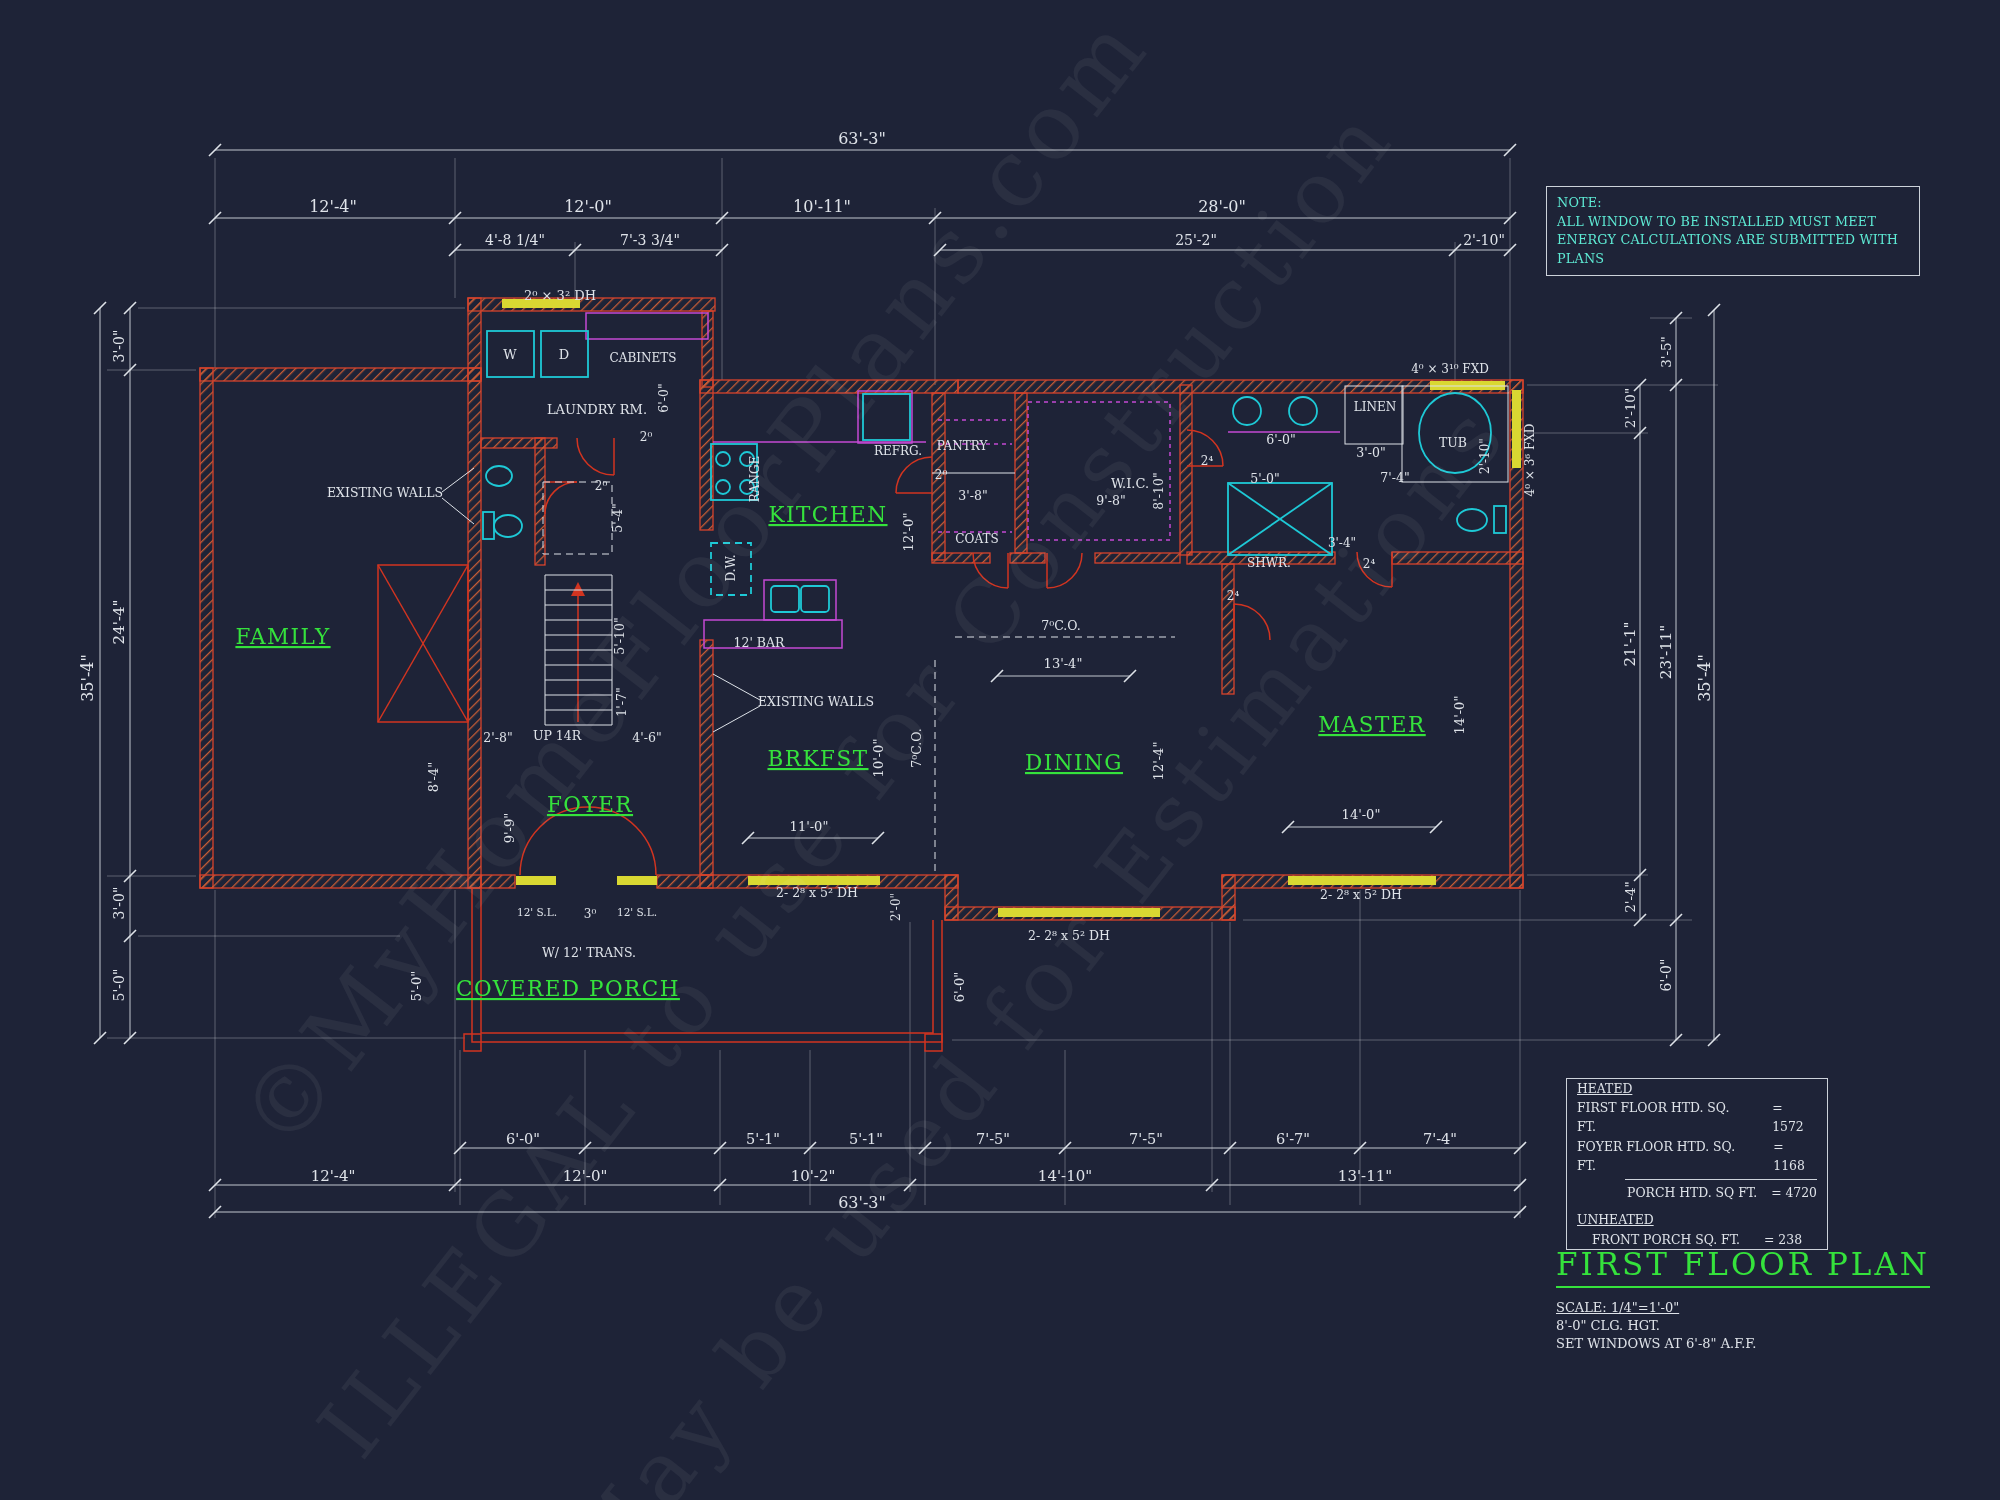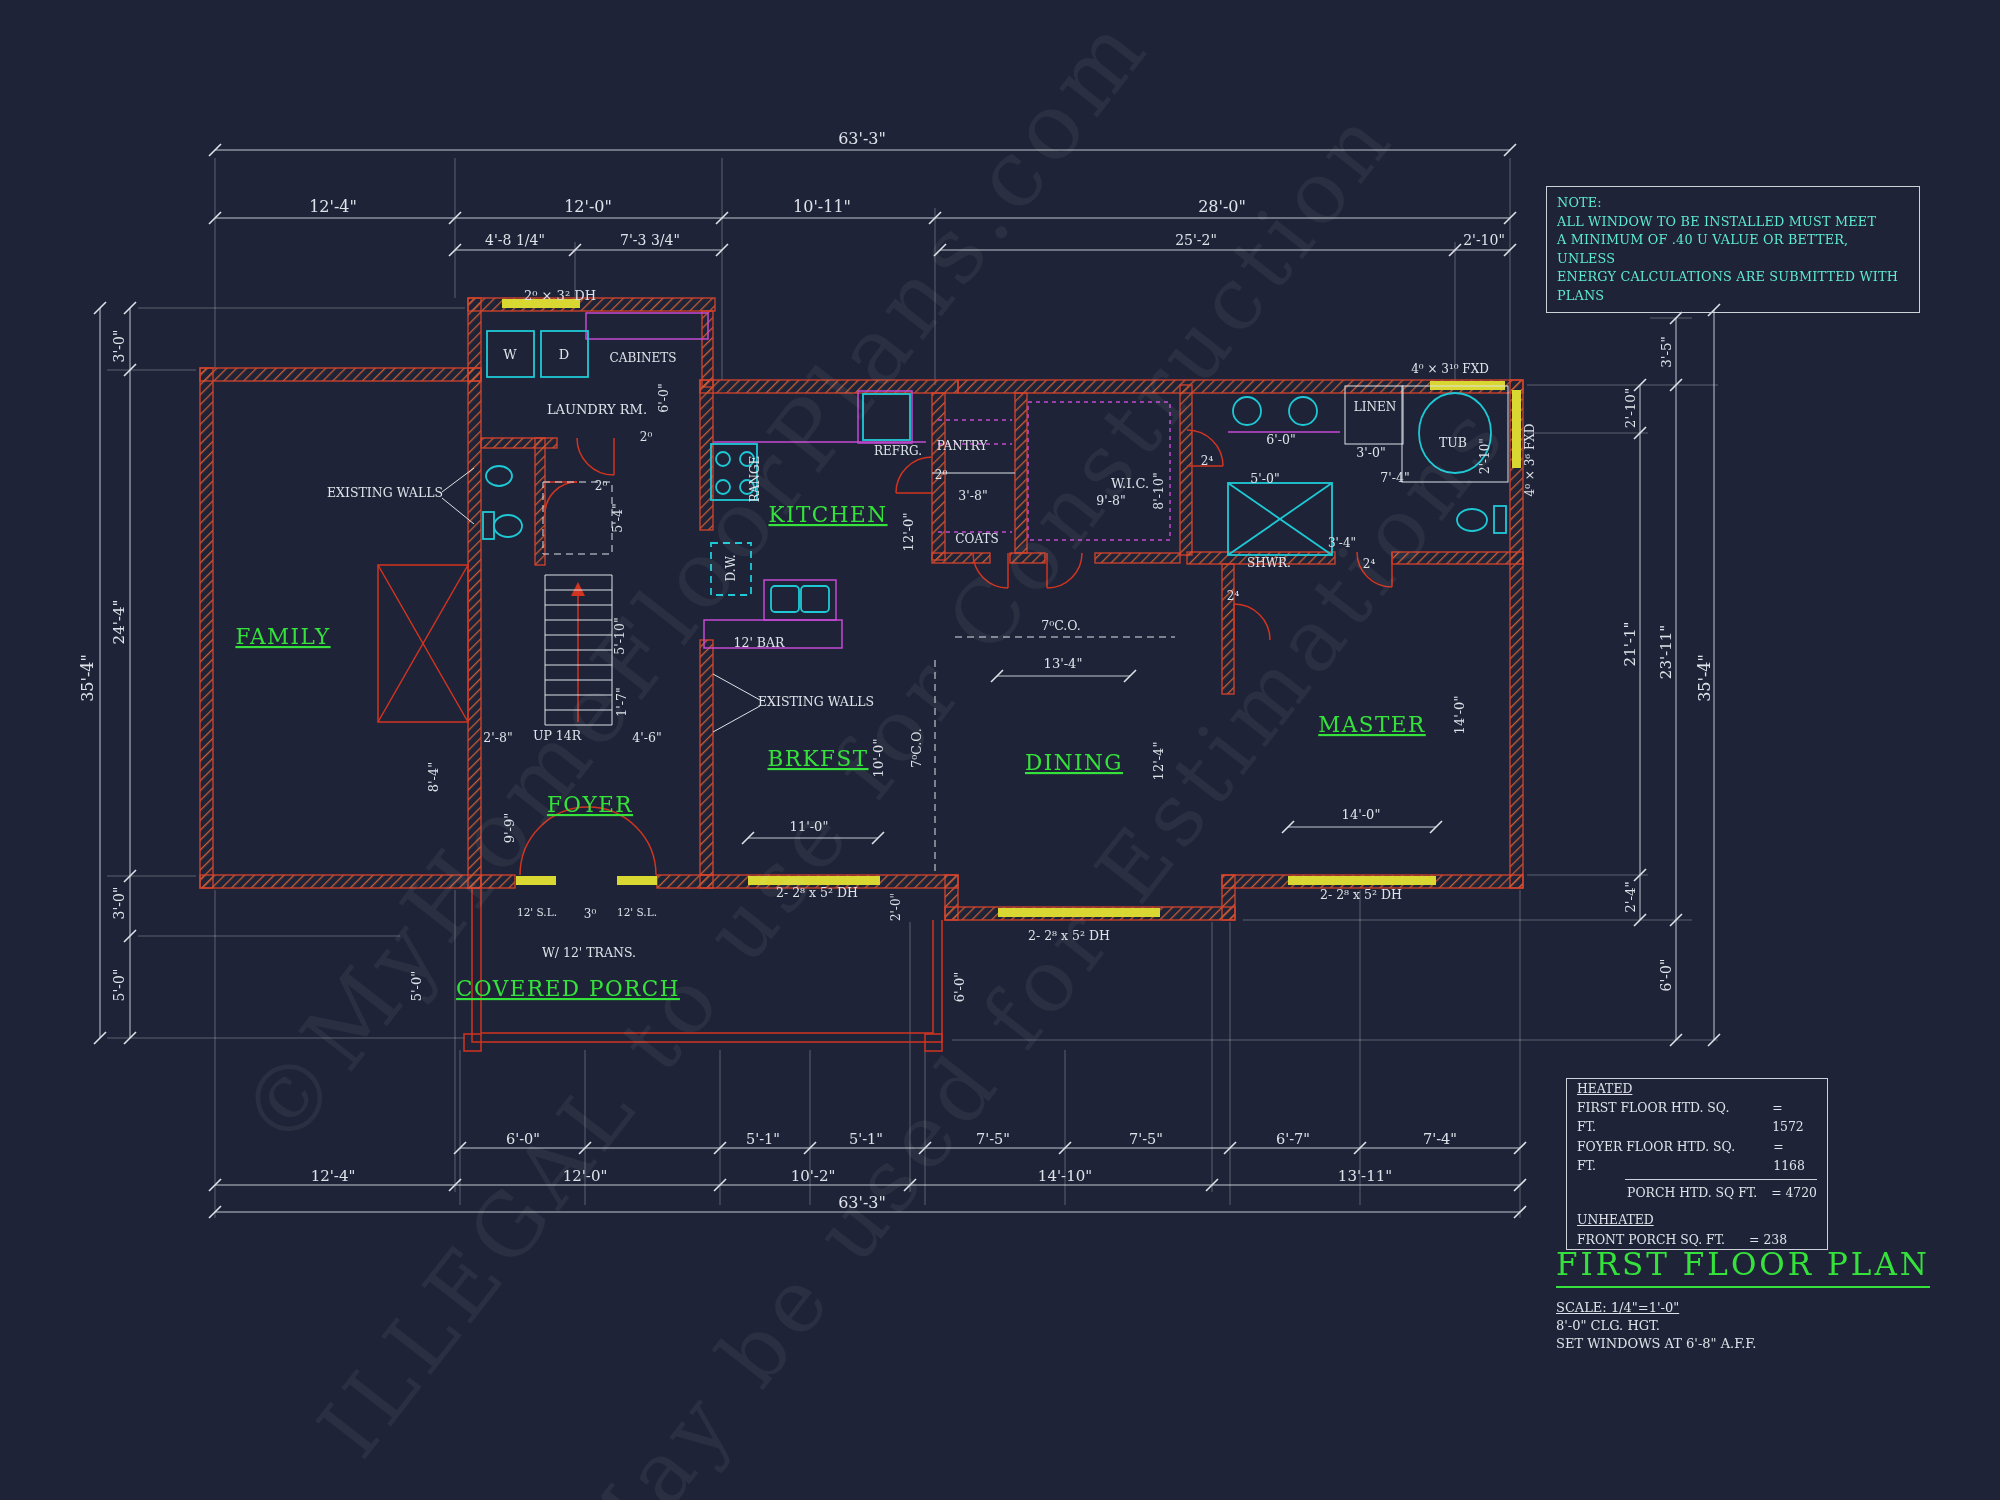--- a/index.html
+++ b/index.html
@@ -25,21 +25,21 @@
             font-family:"DejaVu Serif",serif;}
   text.wm{fill:rgba(255,255,255,0.055);font-family:"DejaVu Serif",serif;letter-spacing:8px;}
 
   
   .notebox{position:absolute;left:1546px;top:186px;width:352px;border:1.4px solid #cdd2da;
            padding:7px 10px;color:#5eead4;font-size:12.8px;line-height:1.45;letter-spacing:.2px;}
   
   .stats{position:absolute;left:1566px;top:1078px;width:240px;border:1.4px solid #cdd2da;
          padding:0 10px;color:#dfe3e9;font-size:12.4px;line-height:1.55;}
   .stats .hdr{text-decoration:underline;}
-  .stats .row{display:flex;justify-content:flex-start;gap:24px;}
+  .stats .row{display:flex;justify-content:center;gap:24px;}
   .stats .total{display:flex;justify-content:flex-end;gap:14px;border-top:1px solid #cdd2da;
                 margin:4px 0 8px 48px;padding-top:3px;}
   
   .titleblock{position:absolute;left:1556px;top:1246px;color:#dfe3e9;}
   .titleblock .t{color:var(--green);font-size:31px;letter-spacing:3px;border-bottom:2px solid var(--green);
                  padding-bottom:4px;margin-bottom:12px;white-space:nowrap;display:inline-block;}
   .titleblock .s1{font-size:13px;text-decoration:underline;margin-bottom:3px;}
   .titleblock .s2{font-size:13px;margin-bottom:3px;}
 </style>
 </head>
@@ -407,21 +407,20 @@
         <text x="589" y="957" class="ann" text-anchor="middle" font-size="12.5">W/ 12' TRANS.</text>
         <text x="964" y="987" class="ann" text-anchor="middle" font-size="13" transform="rotate(-90 964 987)">6'-0"</text>
         <text x="421" y="986" class="ann" text-anchor="middle" font-size="13" transform="rotate(-90 421 986)">5'-0"</text>
         <text x="1233" y="600" class="ann" text-anchor="middle" font-size="12">2⁴</text>
       </g>
   </svg>
 
   <div class="notebox">
     <div>NOTE:</div>
     <div>ALL WINDOW TO BE INSTALLED MUST MEET</div>
-    <div>A MINIMUM OF .40 U VALUE OR BETTER, UNLESS</div>
     <div>ENERGY CALCULATIONS ARE SUBMITTED WITH PLANS</div>
   </div>
 
   <div class="stats">
     <div class="hdr">HEATED</div>
     <div class="row">
       <span>FIRST FLOOR HTD. SQ. FT.</span>
       <span>= 1572</span>
     </div>
     <div class="row">

